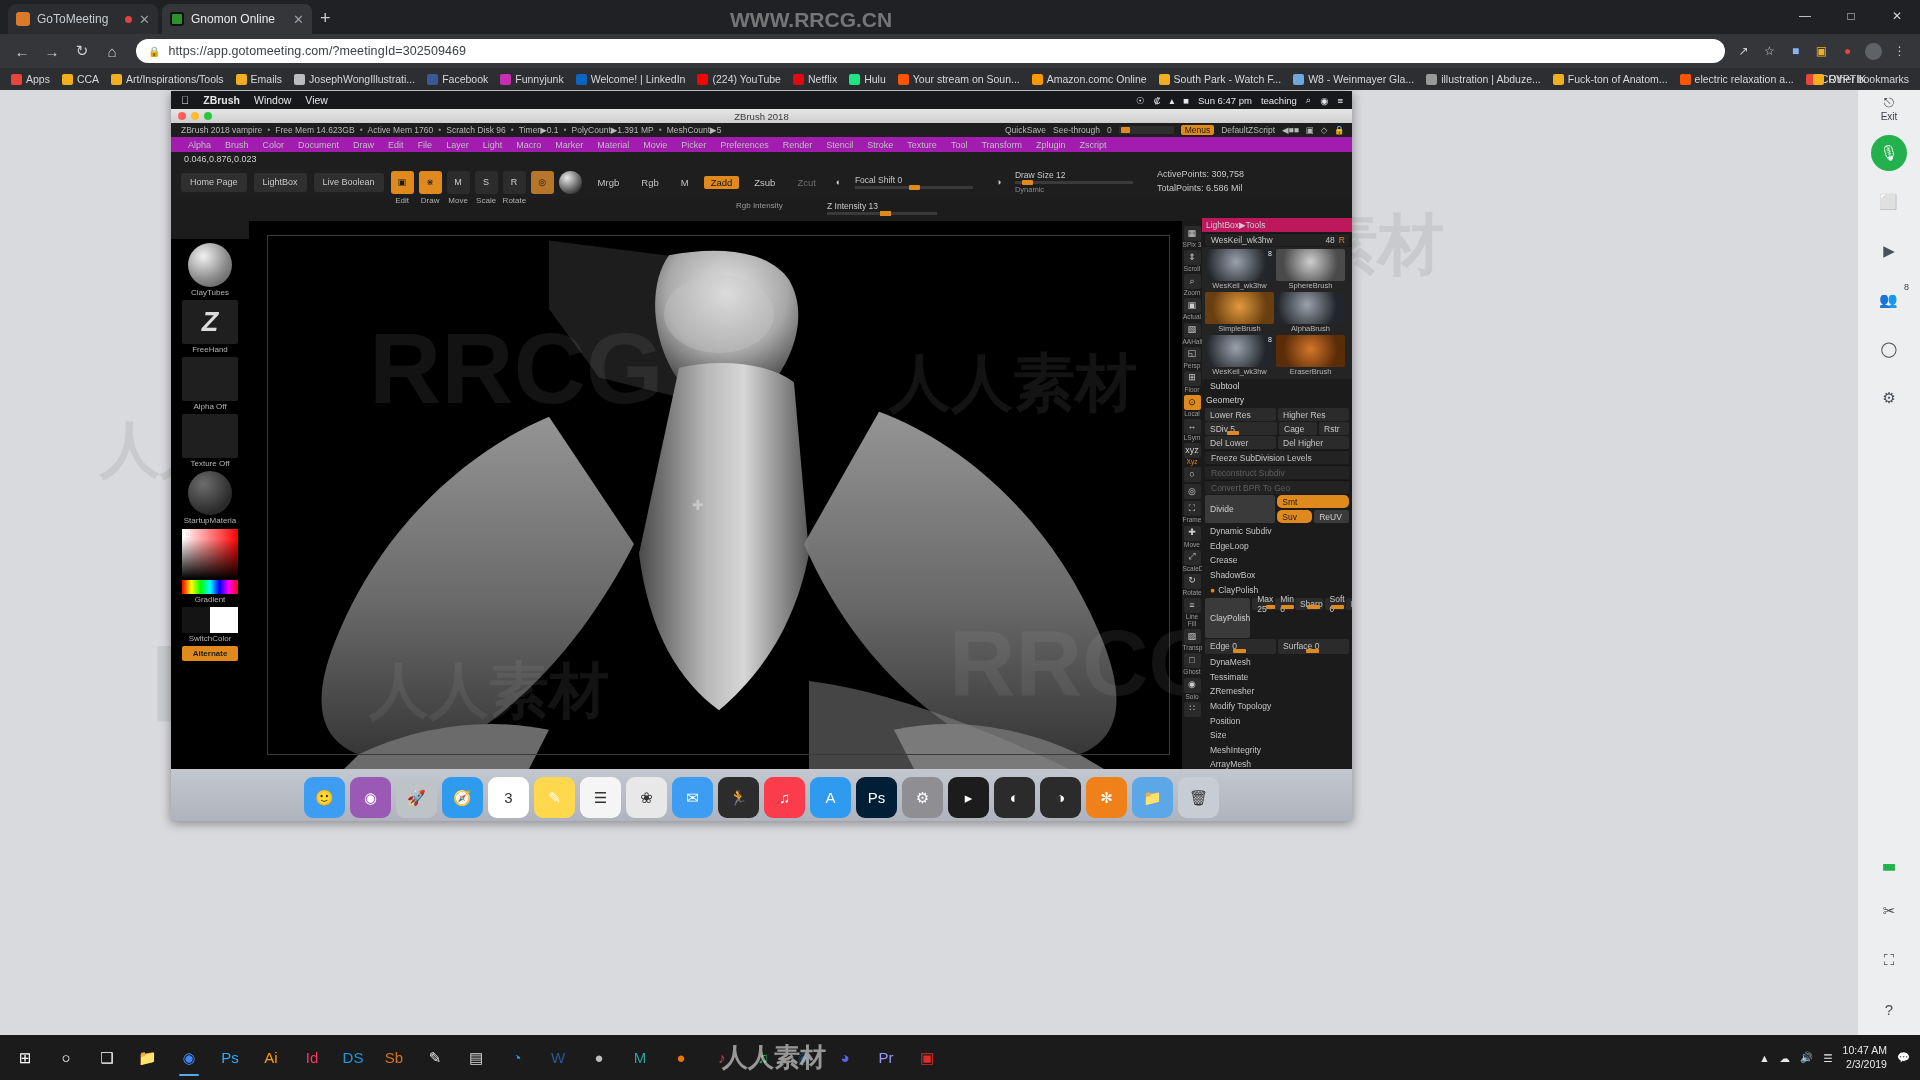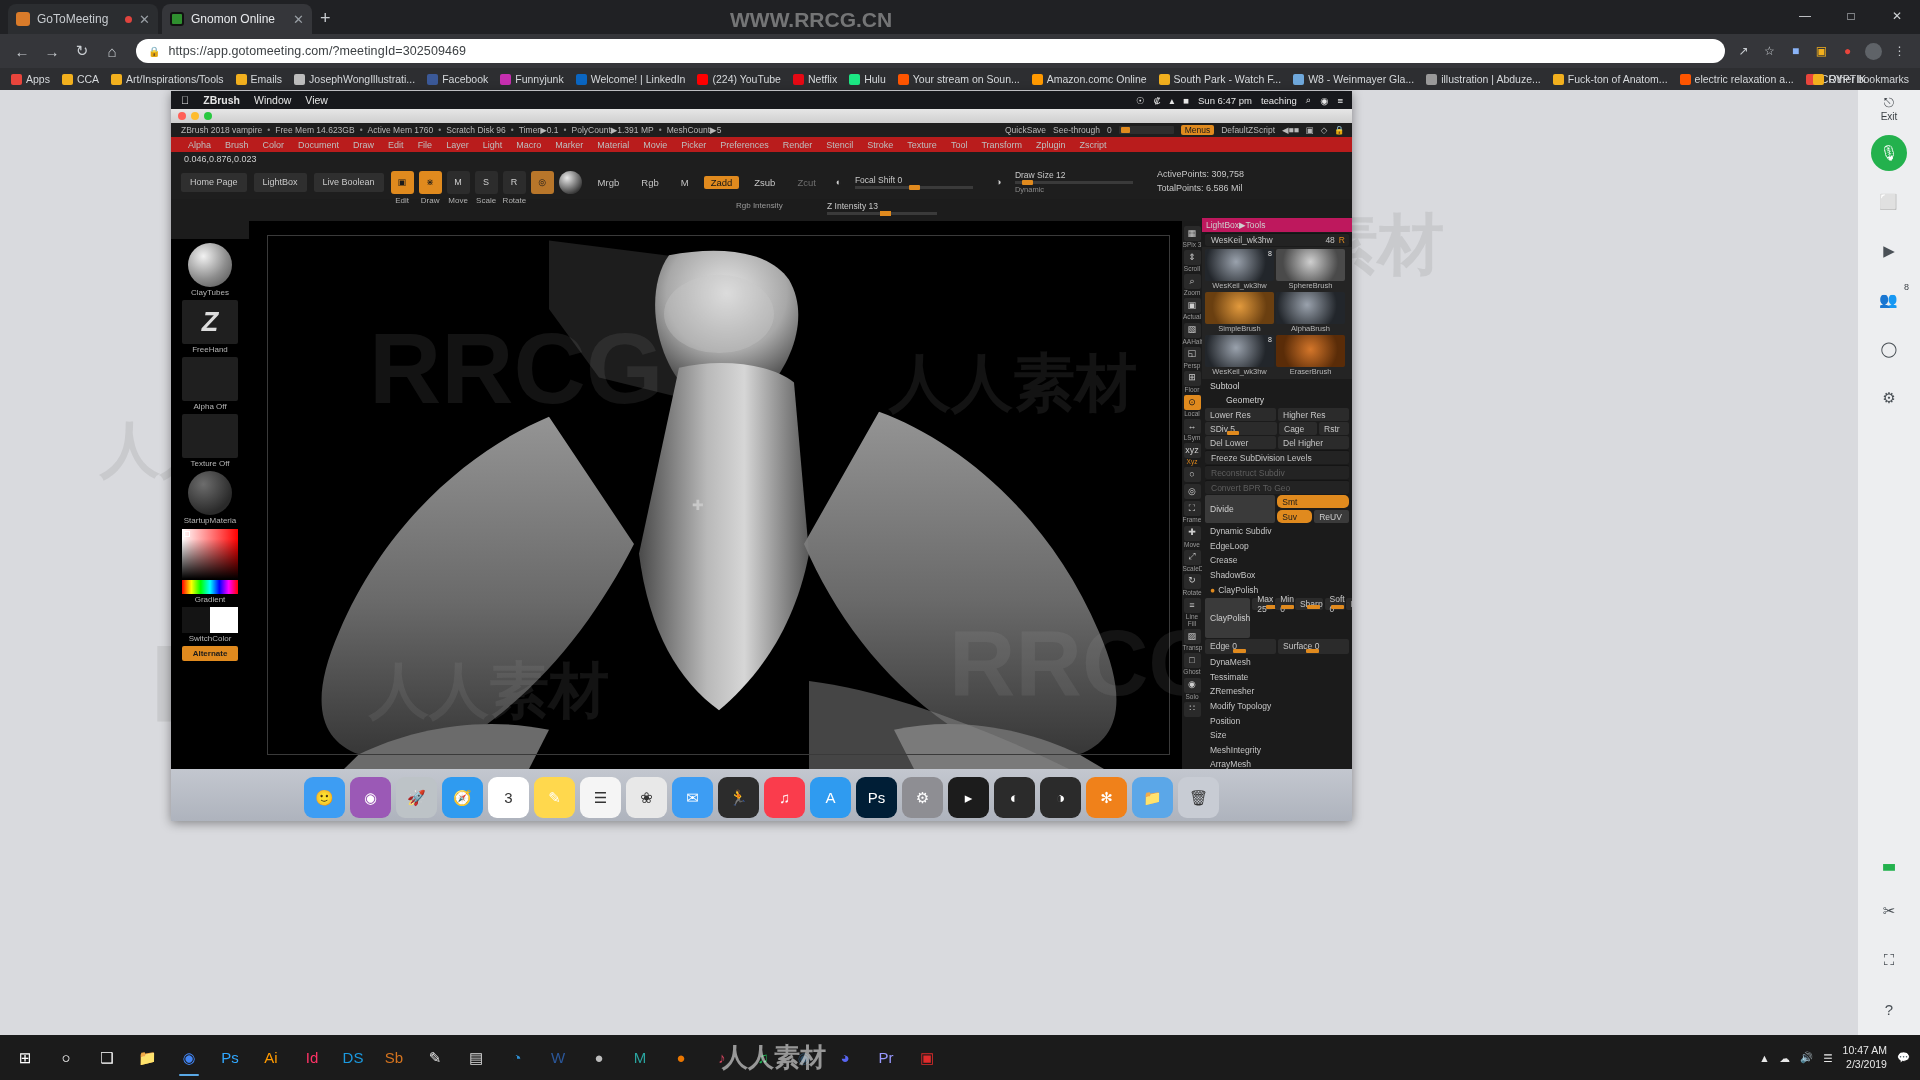--- a/index.html
+++ b/index.html
@@ -62,21 +62,21 @@
   .titlebar .tt { position:absolute; left:0; right:0; text-align:center; font-size:9.5px; color:#3c3c3c;}
 
   .zrow { background:#1e1e1e; }
   .statusbar { height:14px; display:flex; align-items:center; font-size:8.5px; color:#b9b9b9; padding-left:10px; gap:0px; }
   .statusbar .sep { color:#8a8a8a; margin:0 5px; }
   .statusbar .right { margin-left:auto; display:flex; align-items:center; gap:7px; padding-right:7px;}
   .pill-or { background:#e08a1e; color:#1a1a1a; border-radius:2px; padding:0px 4px; font-size:8.5px;}
   .slidermini { width:55px; height:8px; background:#2e2e2e; position:relative; border-radius:1px;}
   .slidermini i{position:absolute;left:2px;top:1px;width:9px;height:6px;background:#e08a1e;border-radius:1px;}
 
-  .menurow { height:15px; display:flex; align-items:center; gap:0px; font-size:9px; color:#bfbfbf; padding-left:10px; background:#b91c1c;}
+  .menurow { height:15px; display:flex; align-items:center; gap:0px; font-size:9px; color:#bfbfbf; padding-left:10px; background:#a21caf;}
   .menurow span { padding:0 7px; }
 
   .coords { height:13px; font-size:9px; color:#cfcfcf; padding-left:13px; display:flex; align-items:center; background:#1e1e1e;}
 
   .toolbar { height:34px; background:#1e1e1e; display:flex; align-items:center; padding-left:10px; gap:0; position:relative;}
   .tbtn { background:#2f2f2f; color:#c9c9c9; font-size:9px; height:19px; display:flex;align-items:center;justify-content:center; padding:0 9px; margin-right:7px; border-radius:2px;}
   .sqbtn { width:23px;height:23px;border-radius:3px;background:#2c2c2c;display:flex;align-items:center;justify-content:center;color:#cfcfcf;font-size:9px;margin-right:5px; position:relative;}
   .sqbtn.on { background:#e08a1e; color:#1b1b1b;}
   .sqbtn.on2 { background:#b8762a; color:#1b1b1b;}
   .sqbtn .lbl { position:absolute; bottom:-11px; left:0; right:0; text-align:center; font-size:8px; color:#b0b0b0;}
@@ -330,20 +330,21 @@
       <span>⌕</span>
       <span>◉</span>
       <span>≡</span>
     </span>
   </div>
 
   <div class="titlebar">
     <span class="cd" style="background:#ff5f57"></span>
     <span class="cd" style="background:#febc2e"></span>
     <span class="cd" style="background:#28c840"></span>
+    <span class="tt">ZBrush 2018</span>
   </div>
 
   <div class="statusbar zrow">
     <span>ZBrush 2018 vampire</span>
     <span class="sep">•</span>
       <span>Free Mem 14.623GB</span>
     <span class="sep">•</span>
       <span>Active Mem 1760</span>
     <span class="sep">•</span>
       <span>Scratch Disk 96</span>
@@ -618,21 +619,21 @@
           </div>
           <div class="cap">WesKeil_wk3hw</div>
         </div>
         <div class="bcell">
           <div class="th s4"></div>
           <div class="cap">EraserBrush</div>
         </div>
       </div>
 
     <div class="sect">Subtool</div>
-    <div class="sect" style="padding-left:24px">Geometry</div>
+    <div class="sect" style="padding-left:4px">Geometry</div>
 
     <div class="twocol">
       <div class="c">Lower Res</div>
       <div class="c">Higher Res</div>
     </div>
     <div class="twocol">
       <div class="c" style="position:relative">
           <span>SDiv 5</span>
           <i style="position:absolute;left:30%;bottom:0px;width:12px;height:4px;background:#e08a1e;border-radius:1px"></i>
         </div>

